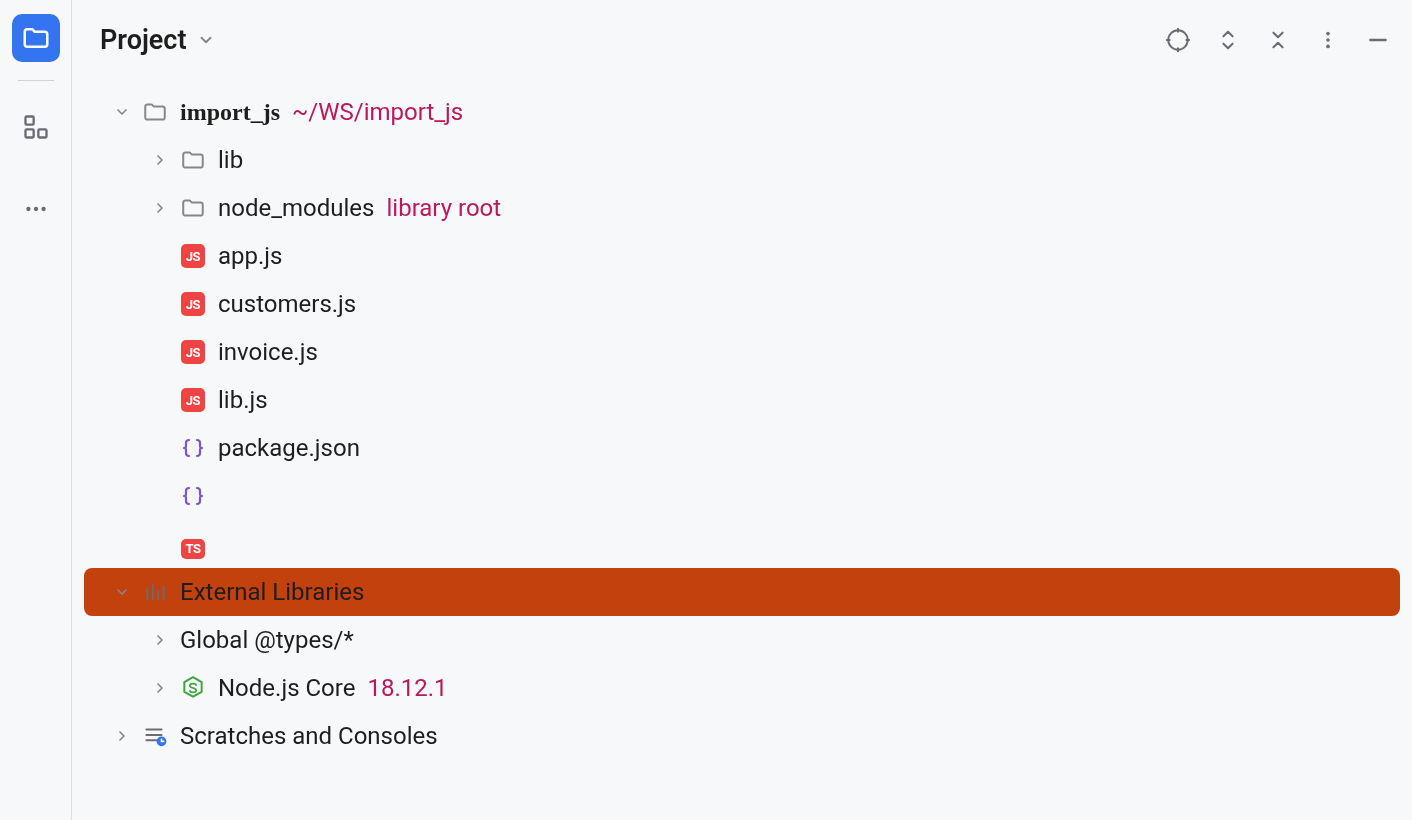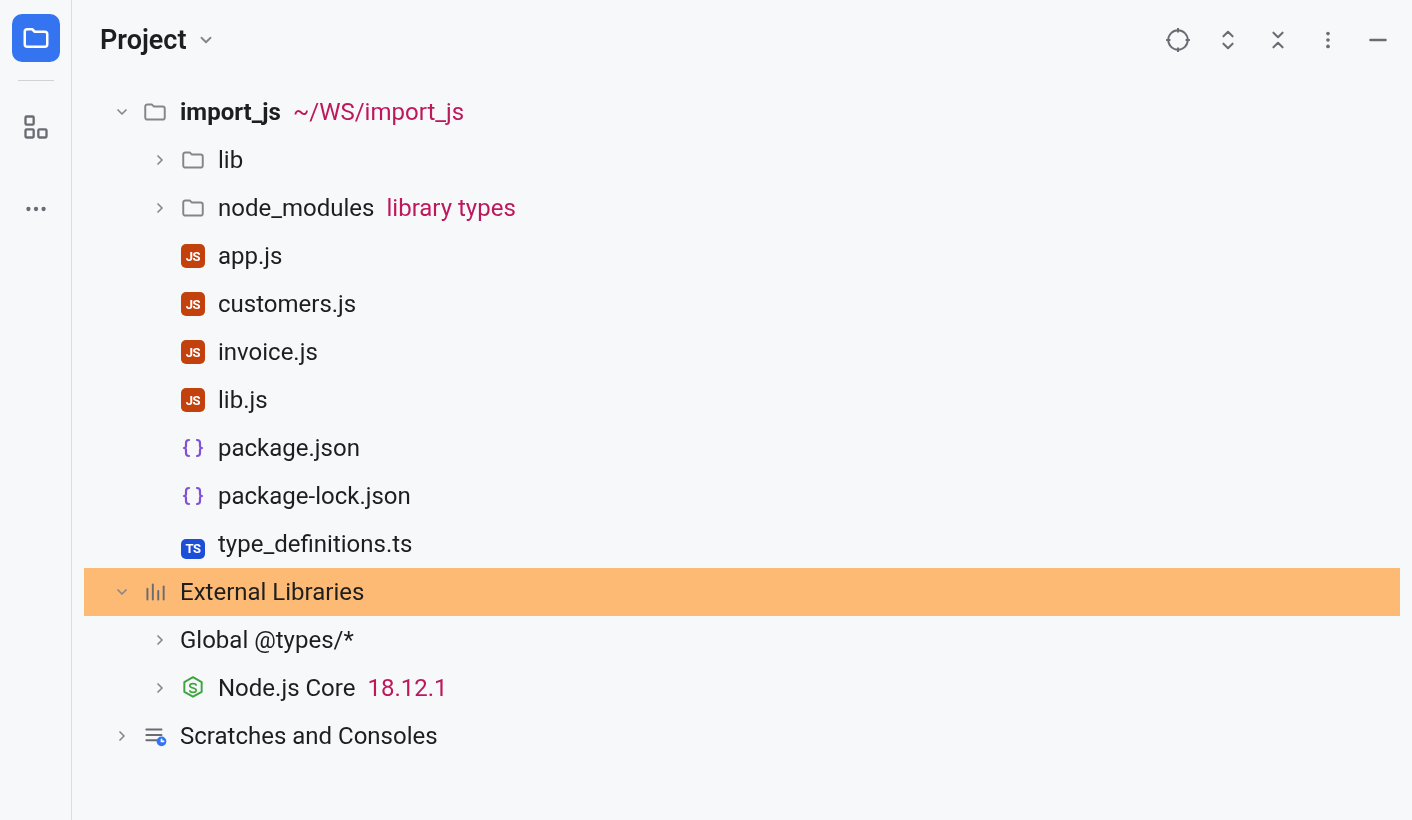--- a/index.html
+++ b/index.html
@@ -79,21 +79,21 @@
   flex: 1;
   padding-top: 8px;
 }
 .tree-row {
   height: 48px;
   display: flex;
   align-items: center;
   cursor: pointer;
   padding-left: 0;
 }
-.tree-row.selected { background: #fdba74; border-radius: 0; margin: 0 12px; }
+.tree-row.selected { background: #c2410c; border-radius: 8px; margin: 0 12px; }
 .tree-row .indent { width: 38px; flex-shrink: 0; }
 .chevron {
   width: 24px;
   height: 24px;
   display: flex;
   align-items: center;
   justify-content: center;
   flex-shrink: 0;
   color: #848689;
   margin-right: 8px;
@@ -106,35 +106,35 @@
   align-items: center;
   justify-content: center;
   flex-shrink: 0;
   margin-right: 12px;
 }
 .label {
   font-size: 24px;
   color: #1e1e1e;
   white-space: nowrap;
 }
-.label.bold { font-weight: 700; }
+.label.bold { font-weight: 700; font-family: Liberation Serif, serif; }
 .suffix {
   font-size: 24px;
   color: #be185d;
   margin-left: 12px;
 }
 .js-badge {
   width: 24px; height: 24px; border-radius: 5px;
-  background: #c2410c; color: #fff; font-size: 13px; font-weight: 700;
+  background: #ef4444; color: #fff; font-size: 13px; font-weight: 700;
   display: flex; align-items: center; justify-content: center;
   letter-spacing: -0.5px;
 }
 .ts-badge {
   width: 24px; height: 20px; border-radius: 5px;
-  background: #1d4ed8; color: #fff; font-size: 13px; font-weight: 700;
+  background: #ef4444; color: #fff; font-size: 13px; font-weight: 700;
   display: flex; align-items: center; justify-content: center;
   letter-spacing: -0.5px;
   margin-top: 9px;
 }
 .json-badge { color: #8052d6; }
 .folder-ico { color: #848689; }
 .lib-ico { color: #6a6c72; }
 .node-ico { color: #3fa33f; }
 .scratch-ico { color: #6a6c72; position: relative; }
 </style>
@@ -251,21 +251,21 @@
           <svg width="16" height="16" viewBox="0 0 24 24" fill="none" stroke="currentColor" stroke-width="2.5" stroke-linecap="round" stroke-linejoin="round">
             <polyline points="9 6 15 12 9 18"></polyline>
           </svg>
         </span>
       <span class="icon folder-ico">
           <svg width="26" height="26" viewBox="0 0 24 24" fill="none" stroke="currentColor" stroke-width="1.8" stroke-linecap="round" stroke-linejoin="round">
             <path d="M3 7a2 2 0 0 1 2-2h4l2 2h8a2 2 0 0 1 2 2v8a2 2 0 0 1-2 2H5a2 2 0 0 1-2-2V7z"></path>
           </svg>
         </span>
       <span class="label">node_modules</span>
-      <span class="suffix">library types</span>
+      <span class="suffix">library root</span>
     </div>
 
 
     <div class="tree-row">
       <span class="indent"></span>
         <span class="indent"></span>
       <span class="chevron ph"></span>
       <span class="icon">
           <span class="js-badge">JS</span>
         </span>
@@ -318,31 +318,29 @@
     <div class="tree-row">
       <span class="indent"></span>
         <span class="indent"></span>
       <span class="chevron ph"></span>
       <span class="icon json-badge">
           <svg width="24" height="24" viewBox="0 0 24 24" fill="none" stroke="currentColor" stroke-width="2.2" stroke-linecap="round" stroke-linejoin="round">
             <path d="M8 4c-2 0-3 1-3 3v3c0 1-1 2-2 2 1 0 2 1 2 2v3c0 2 1 3 3 3"></path>
             <path d="M16 4c2 0 3 1 3 3v3c0 1 1 2 2 2-1 0-2 1-2 2v3c0 2-1 3-3 3"></path>
           </svg>
         </span>
-      <span class="label">package-lock.json</span>
     </div>
 
     <div class="tree-row">
       <span class="indent"></span>
         <span class="indent"></span>
       <span class="chevron ph"></span>
       <span class="icon">
           <span class="ts-badge">TS</span>
         </span>
-      <span class="label">type_definitions.ts</span>
     </div>
 
     <div class="tree-row selected">
       <span class="indent" style="width:26px;"></span>
       <span class="chevron">
           <svg width="16" height="16" viewBox="0 0 24 24" fill="none" stroke="currentColor" stroke-width="2.5" stroke-linecap="round" stroke-linejoin="round">
             <polyline points="6 9 12 15 18 9"></polyline>
           </svg>
         </span>
       <span class="icon lib-ico">

